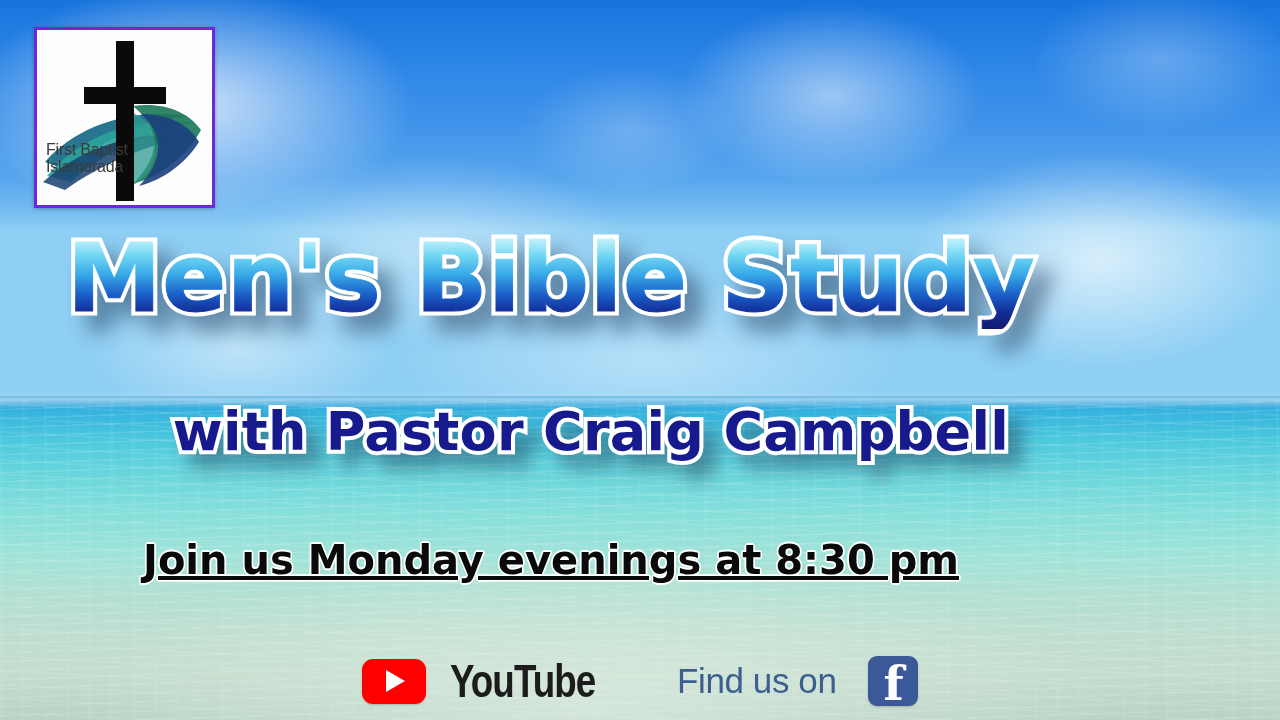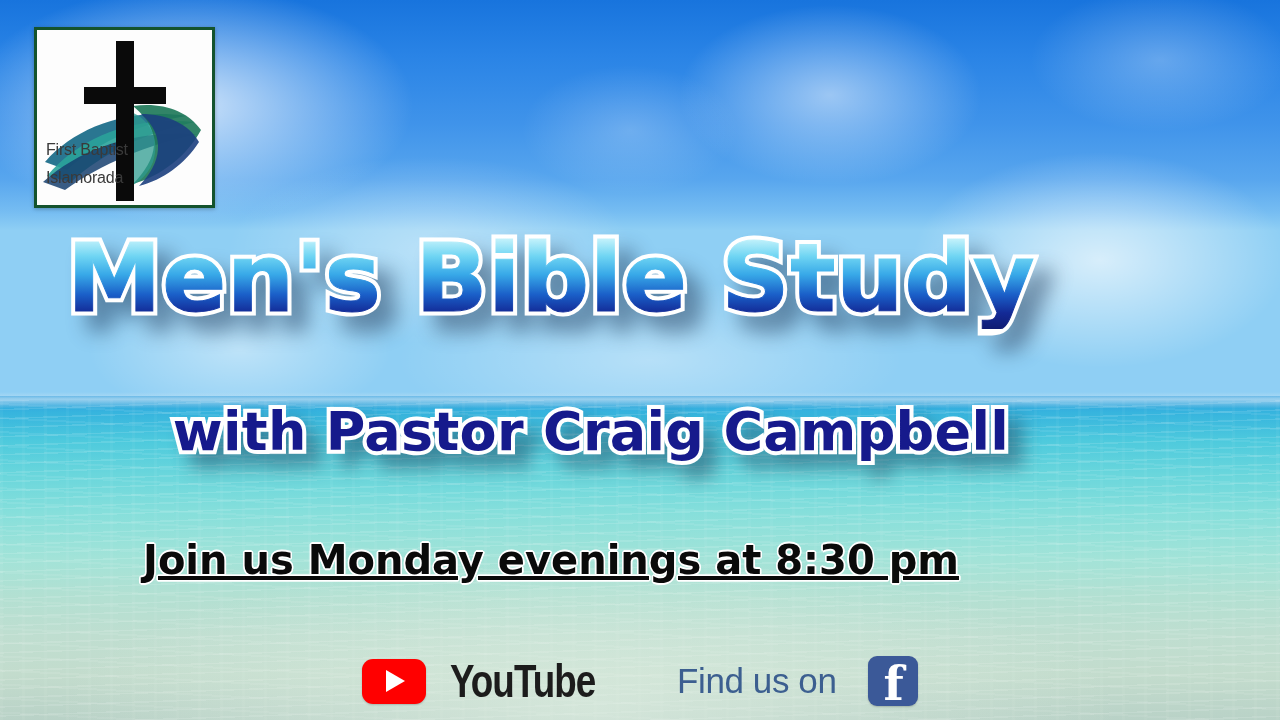--- a/index.html
+++ b/index.html
@@ -78,41 +78,41 @@
   }
   .sandglow {
     top: 470px; height: 250px;
     background: radial-gradient(ellipse 760px 220px at 46% 96%, rgba(232,244,232,.55), rgba(232,244,232,0) 70%);
   }
 
   
   #logo-card {
     position:absolute; left:34px; top:27px; width:181px; height:181px;
     background:#fdfdfd;
-    border: 3px solid #14532d;
+    border: 3px solid #6d28d9;
     box-sizing:border-box;
     box-shadow: 0 1px 4px rgba(0,0,0,.28);
   }
   #logo-inner { position:relative; width:100%; height:100%; overflow:hidden; }
   .logo-cross-v {
     position:absolute; left:50%; margin-left:-9px; top:11px; width:18px; height:160px;
     background:#0a0a0a;
   }
   .logo-cross-h {
     position:absolute; left:50%; margin-left:-41px; top:57px; width:82px; height:17px;
     background:#0a0a0a;
   }
   .logo-text {
     position:absolute; left:9px; top:112px; width:120px;
     color:#3a3a3a; line-height:1.02;
     font-family:"Liberation Sans", sans-serif;
     font-size:16px; letter-spacing:-0.2px;
     z-index:4;
   }
-  .logo-text div + div { margin-top:12px; }
+  .logo-text div + div { margin-top:1px; }
 
   
   .headline-wrap { position:absolute; left:0; width:1102px; text-align:center;text-decoration:underline; }
 
   #title-main {
     top: 228px;
     font-family:"DejaVu Sans", sans-serif;
     font-weight:700;
     font-size:95px;
     line-height:1.06;

